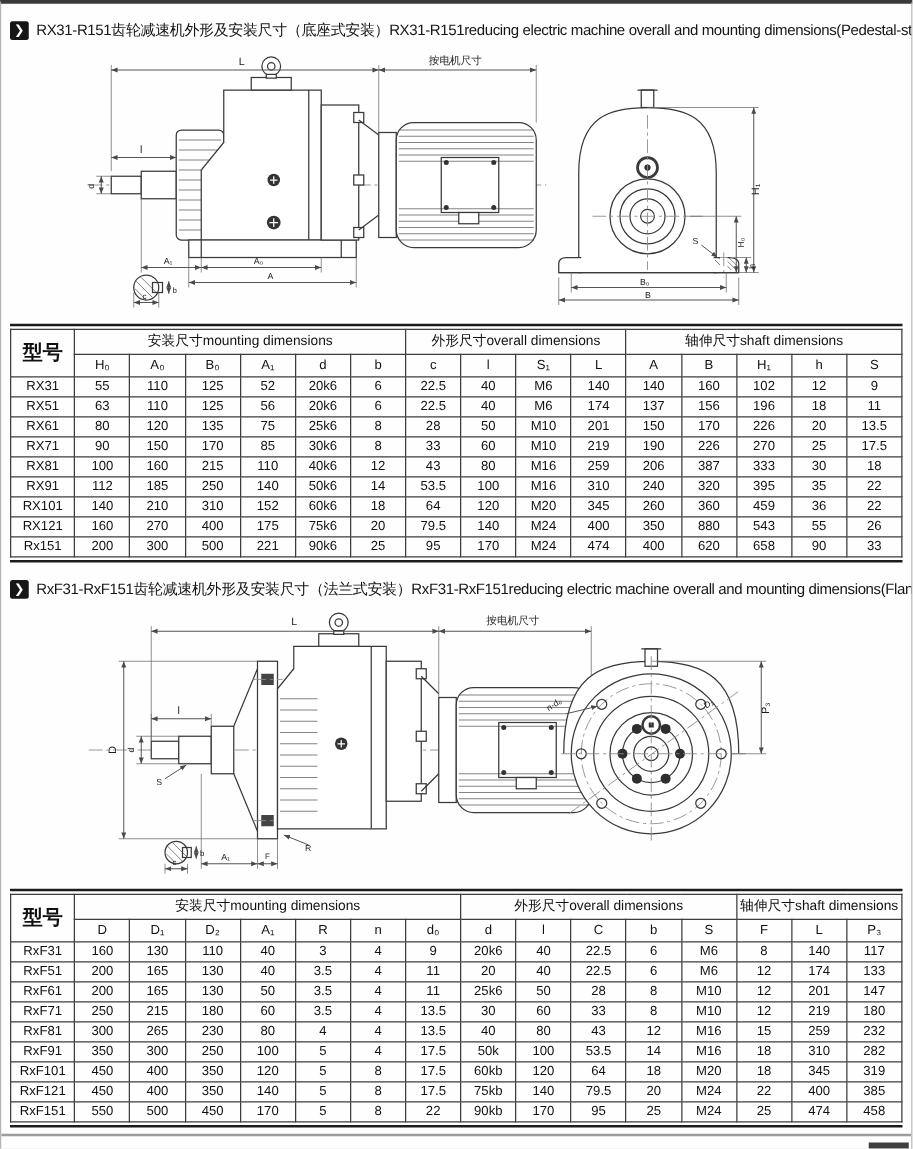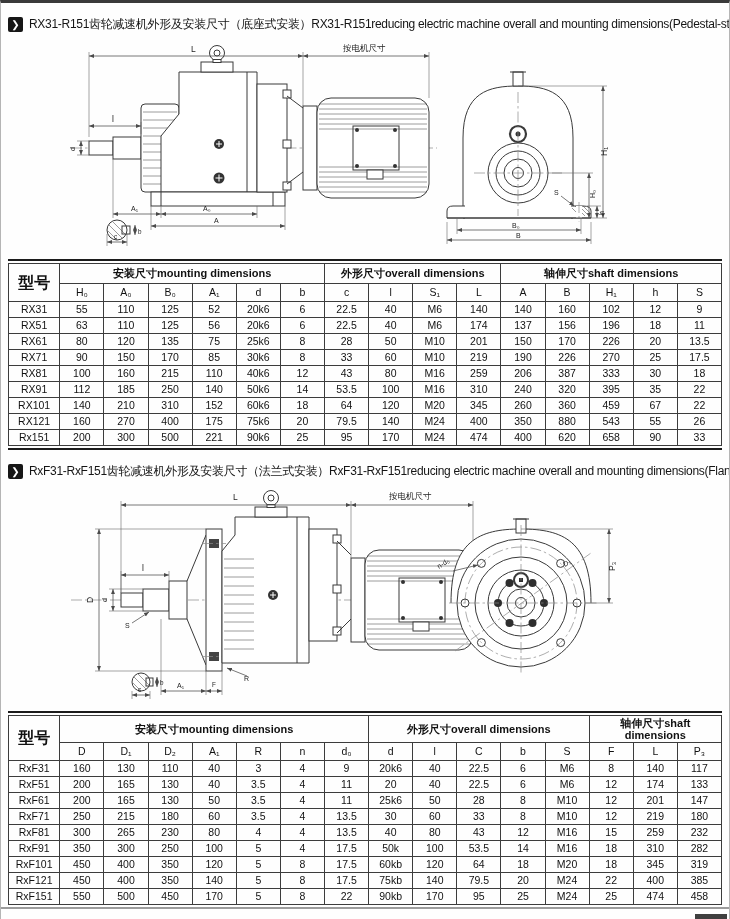--- a/index.html
+++ b/index.html
@@ -13,21 +13,21 @@
   .bullet{flex:0 0 auto;width:15px;height:15px;background:#161616;color:#fff;border-radius:2px;
     display:flex;align-items:center;justify-content:center;font-size:10px;font-weight:bold;line-height:1;}
   .title-text{font-size:12px;letter-spacing:-0.3px;white-space:nowrap;color:#151515;}
   svg{display:block;margin-top:5px;}
   .tbl-wrap{margin:11px 7px 0 7px;border-top:2px solid #1c1c1c;border-bottom:2px solid #1c1c1c;padding:2px 0;}
   table{width:100%;border-collapse:collapse;table-layout:fixed;
     border-left:1px solid #2a2a2a;border-right:1px solid #2a2a2a;
     border-top:1.5px solid #1c1c1c;border-bottom:1.5px solid #1c1c1c;}
   th,td{border:1px solid #3c3c3c;text-align:center;vertical-align:middle;
     font-size:10.5px;padding:1px 0;height:13px;line-height:1.1;overflow:hidden;}
-  thead .group-th{font-size:11px;font-weight:bold;height:17px;}
+  thead .group-th{font-size:11px;font-weight:normal;height:17px;}
   thead .model-th{font-size:16px;font-weight:bold;}
   thead .sub-tr th{font-weight:normal;font-size:10.5px;height:15px;}
   .c-model{width:7.2%;}
   
   .draw{stroke:#3a3a3a;fill:none;stroke-width:1;}
   .thin{stroke:#4a4a4a;stroke-width:0.55;fill:none;}
   .cl{stroke:#8a8a8a;stroke-width:0.7;fill:none;stroke-dasharray:11 3 2.5 3;}
   .ext{stroke:#6a6a6a;stroke-width:0.6;fill:none;}
   .dim{stroke:#555;stroke-width:0.8;fill:none;}
   .dtxt{fill:#1c1c1c;font-size:8.5px;font-family:"Liberation Sans","DejaVu Sans",sans-serif;}
@@ -300,21 +300,21 @@
             <td>152</td>
             <td>60k6</td>
             <td>18</td>
             <td>64</td>
             <td>120</td>
             <td>M20</td>
             <td>345</td>
             <td>260</td>
             <td>360</td>
             <td>459</td>
-            <td>67</td>
+            <td>36</td>
             <td>22</td>
           </tr>
           <tr>
             <td>RX121</td>
             <td>160</td>
             <td>270</td>
             <td>400</td>
             <td>175</td>
             <td>75k6</td>
             <td>20</td>

